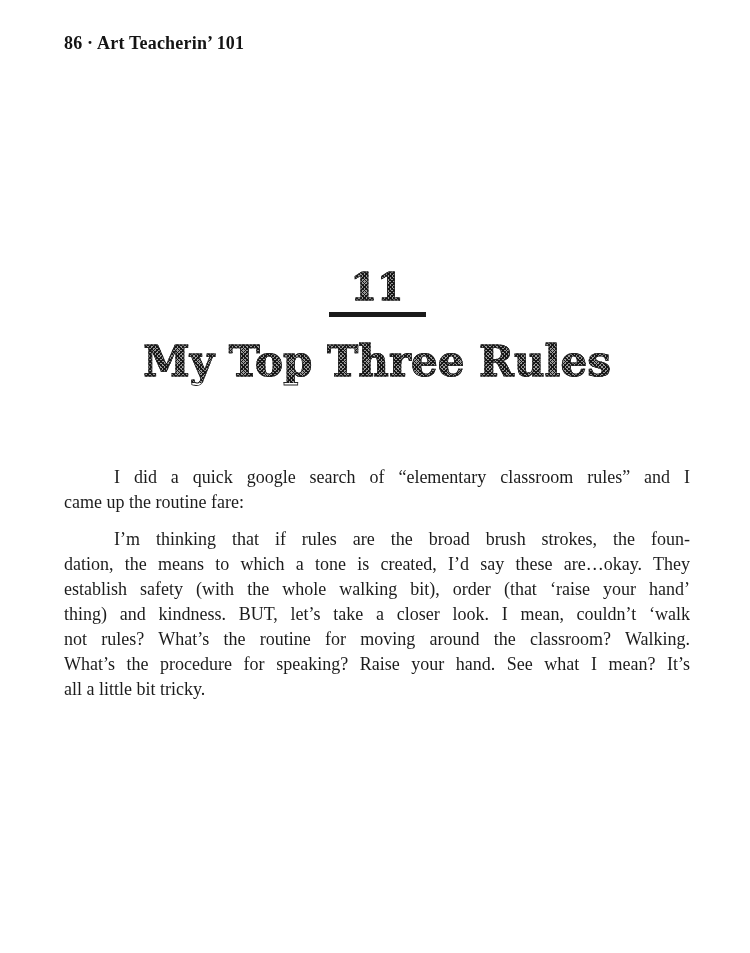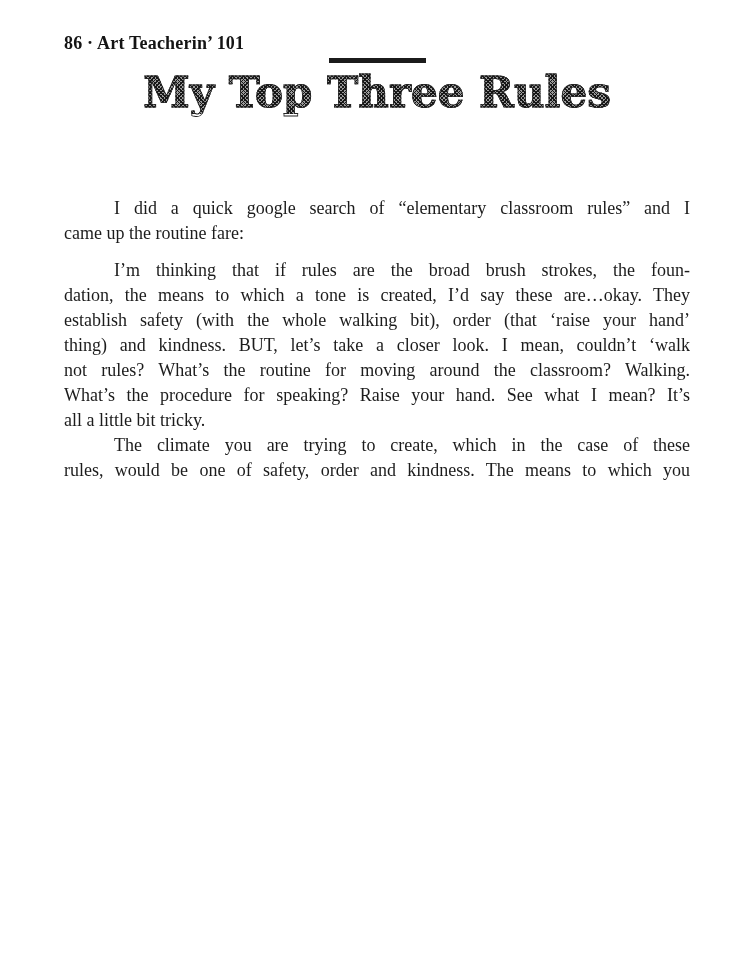--- a/index.html
+++ b/index.html
@@ -16,21 +16,21 @@
 
   .chapter-number {
     margin-top:214px; text-align:center;
     font-family:"DejaVu Serif", serif; font-weight:bold;
     font-size:38px; line-height:40px;
   }
   .chapter-rule {
     width:97px; height:5px; background:#1b1b1b; margin:5px auto 0;
   }
   .chapter-title {
-    margin-top:8px; text-align:center;
+    margin-top:23px; text-align:center;
     font-family:"DejaVu Serif", serif; font-weight:bold;
     font-size:42px; line-height:43px;
   }
   
   .hatch {
     color:transparent;
     background-color:#9a9a9a;
     background-image:
       repeating-linear-gradient(45deg,  rgba(18,18,18,0.95) 0 1px, transparent 1px 2.6px),
       repeating-linear-gradient(135deg, rgba(18,18,18,0.95) 0 1px, transparent 1px 2.6px);
@@ -51,20 +51,21 @@
   .para3 { margin-top:0; }
 </style>
 </head>
 <body>
 
 <div class="page">
   <div class="content">
 
     <div class="running-header">86 · Art Teacherin’ 101</div>
 
+    <div class="chapter-number hatch">11</div>
 
     <div class="chapter-rule"></div>
 
     <div class="chapter-title hatch">
       <div>My Top Three Rules</div>
     </div>
 
     <div class="body-text">
 
       <div>
@@ -76,20 +77,16 @@
       <div class="para2">
         <div class="line indent">I’m thinking that if rules are the broad brush strokes, the foun-</div>
         <div class="line">dation, the means to which a tone is created, I’d say these are…okay. They</div>
         <div class="line">establish safety (with the whole walking bit), order (that ‘raise your hand’</div>
         <div class="line">thing) and kindness. BUT, let’s take a closer look. I mean, couldn’t ‘walk</div>
         <div class="line">not rules? What’s the routine for moving around the classroom? Walking.</div>
         <div class="line">What’s the procedure for speaking? Raise your hand. See what I mean? It’s</div>
         <div class="line left">all a little bit tricky.</div>
       </div>
 
-      <div class="para3">
-        <div class="line indent">The climate you are trying to create, which in the case of these</div>
-        <div class="line">rules, would be one of safety, order and kindness. The means to which you</div>
-      </div>
 
     </div>
   </div>
 </div>
 
 </body></html>

